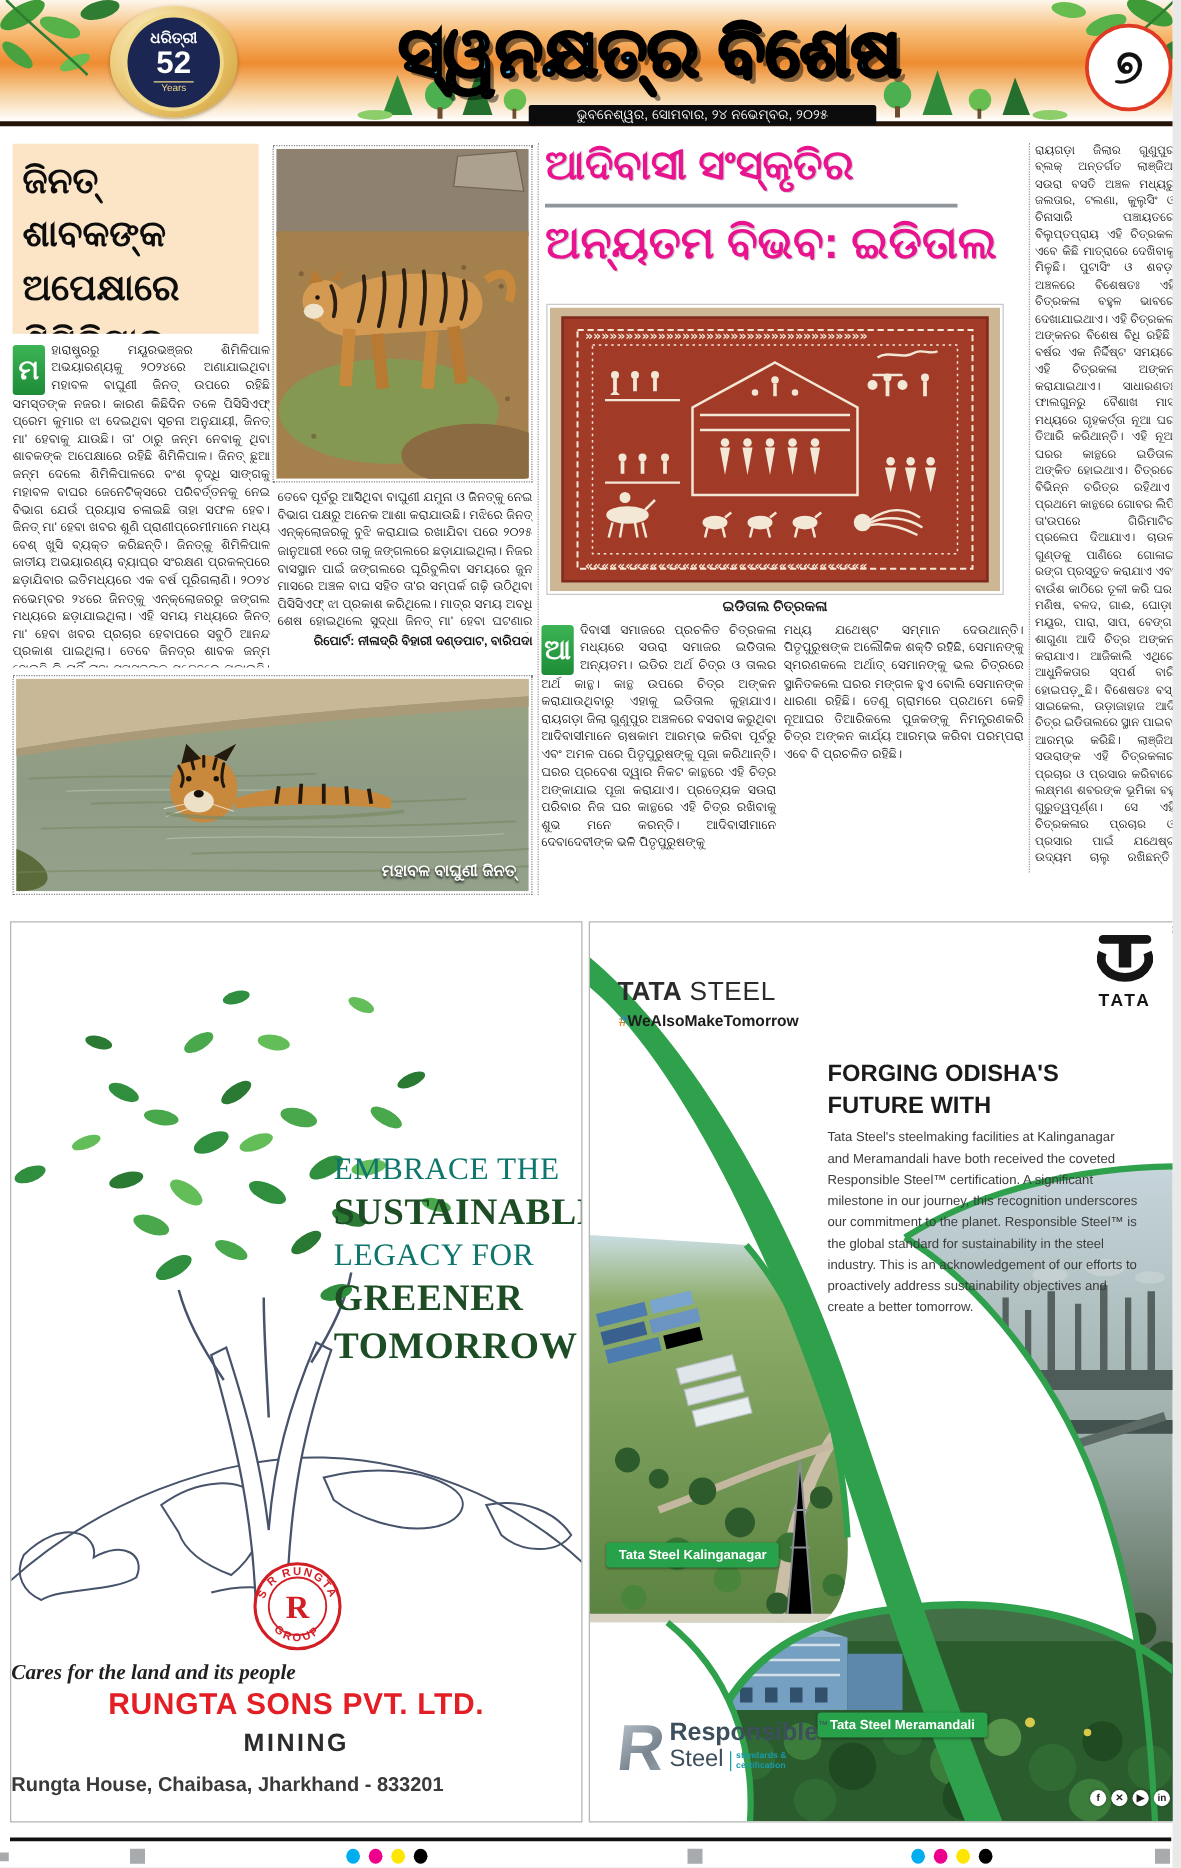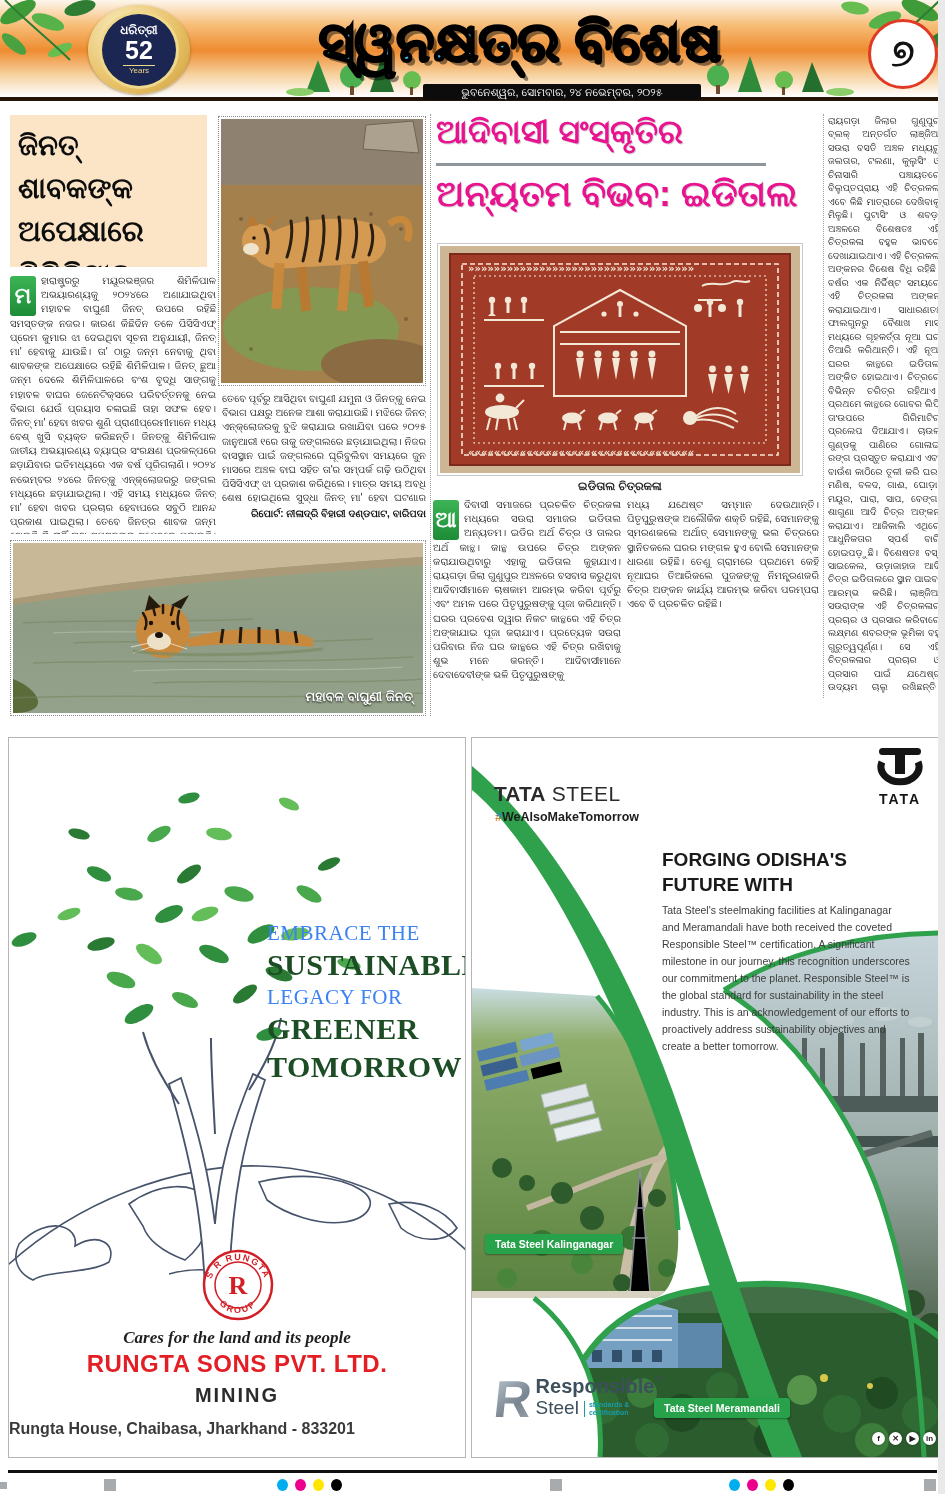--- a/index.html
+++ b/index.html
@@ -38,23 +38,23 @@
     background:linear-gradient(180deg,#3cb455,#1d8c37);color:#fff;font-size:22px;font-weight:700;
     display:flex;align-items:center;justify-content:center;}
   .reporter{position:absolute;font-size:10px;font-weight:700;text-align:right;color:#111;}
   .vdots{position:absolute;width:0;border-left:1px dotted #9a9a9a;}
   .i-h{position:absolute;font-weight:800;color:#e91390;text-shadow:1px 1px 0 rgba(0,0,0,.18);line-height:1.1;}
   .i-div{position:absolute;height:3px;background:#8e959b;}
   .i-cap{position:absolute;text-align:center;font-weight:700;font-size:11.5px;color:#222;}
   
   .ad{position:absolute;background:#fff;border:1px solid #b5b5b5;box-sizing:border-box;overflow:hidden;}
   .rungta-tagline{position:absolute;left:258px;top:182px;width:190px;font-family:"Liberation Serif",serif;line-height:1.25;}
-  .rt-sm{font-size:21px;color:#3b82f6;letter-spacing:.5px;}
+  .rt-sm{font-size:25px;color:#0f766e;letter-spacing:.5px;}
   .rt-lg{font-size:30px;font-weight:700;color:#1d4d25;letter-spacing:.5px;}
-  .rungta-slogan{position:absolute;left:0;top:590px;width:100%;text-align:center;
+  .rungta-slogan{position:absolute;left:0;top:590px;width:100%;
     font-family:"Liberation Serif",serif;font-style:italic;font-weight:700;font-size:17px;color:#1f1f1f;}
   .rungta-company{position:absolute;left:0;top:612px;width:100%;text-align:center;
     font-size:24px;font-weight:800;color:#e31e24;letter-spacing:.5px;}
   .rungta-division{position:absolute;left:0;top:646px;width:100%;text-align:center;
     font-size:20px;font-weight:800;color:#2b2b2b;letter-spacing:2px;}
   .rungta-address{position:absolute;left:0;top:682px;width:100%;text-align:left;
     font-size:16px;font-weight:700;color:#3a3a3a;}
   .tata-wordmark{position:absolute;left:22px;top:44px;font-size:21px;color:#2b2b2b;letter-spacing:.5px;}
   .tata-wordmark b{font-weight:800;letter-spacing:0;}
   .tata-hash{position:absolute;left:23px;top:72px;font-size:12.5px;font-weight:700;color:#1c1c1c;}
@@ -594,21 +594,21 @@
       </svg>
       <div class="tata-corner-text">TATA</div>
     </div>
 
     <div class="tata-headline">
       <div>FORGING ODISHA'S FUTURE WITH</div>
     </div>
     <div class="tata-body">Tata Steel's steelmaking facilities at Kalinganagar and Meramandali have both received the coveted Responsible Steel™ certification. A significant milestone in our journey, this recognition underscores our commitment to the planet. Responsible Steel™ is the global standard for sustainability in the steel industry. This is an acknowledgement of our efforts to proactively address sustainability objectives and create a better tomorrow.</div>
 
     <div class="pill" style="left:13px;top:496px;">Tata Steel Kalinganagar</div>
-    <div class="pill" style="left:182px;top:632px;margin-top:28px;">Tata Steel Meramandali</div>
+    <div class="pill" style="left:182px;top:632px;">Tata Steel Meramandali</div>
 
     <div class="rs-logo">
       <div class="rs-r">R</div>
       <div class="rs-txt">
         <div><span class="rs-w1">Responsible</span><span class="rs-tm">™</span></div>
         <div class="rs-row">
           <span class="rs-w2">Steel</span>
           <span class="rs-sub"><span>standards &amp;</span><br><span>certification</span></span>
         </div>
       </div>

